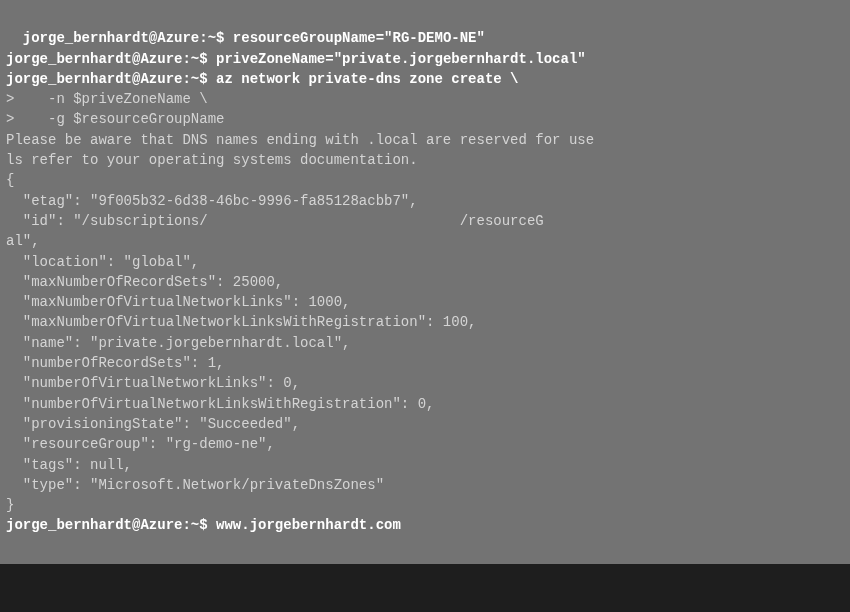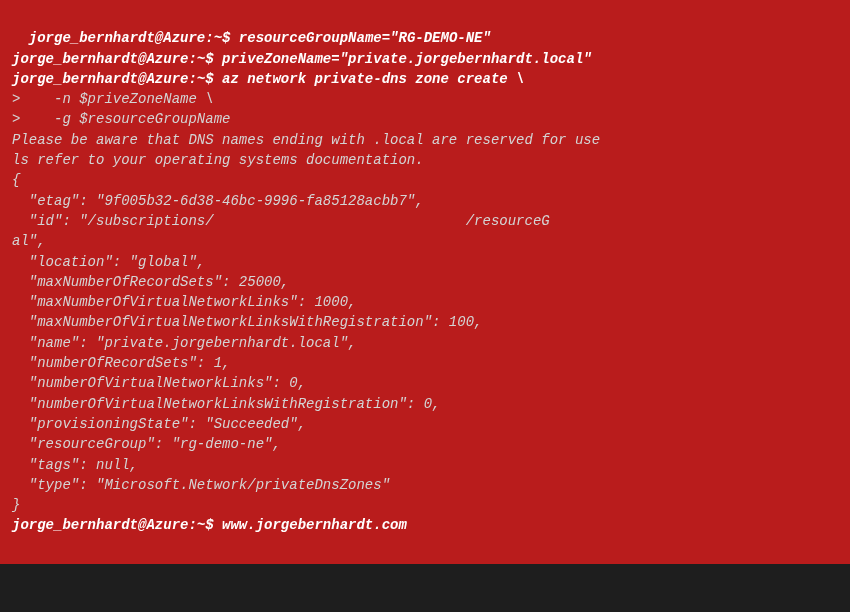--- a/index.html
+++ b/index.html
@@ -6,26 +6,25 @@
     body {
       background-color: #1e1e1e;
       font-family: 'Courier New', Courier, monospace;
       font-size: 14px;
       color: #d4d4d4;
       width: 850px;
       min-height: 612px;
       overflow: hidden;
     }
     .terminal {
-      background-color: #b91c1c;
-      padding: 8px 12px;
+      background-color: #737373;
+      padding: 8px 6px;
       line-height: 1.45;
       white-space: pre;
       overflow: hidden;
-      font-style: italic;
     }
     .prompt {
       color: #ffffff;
       font-weight: bold;
     }
     .prompt-name {
       color: #ffffff;
       font-weight: bold;
     }
     .cmd-text {

